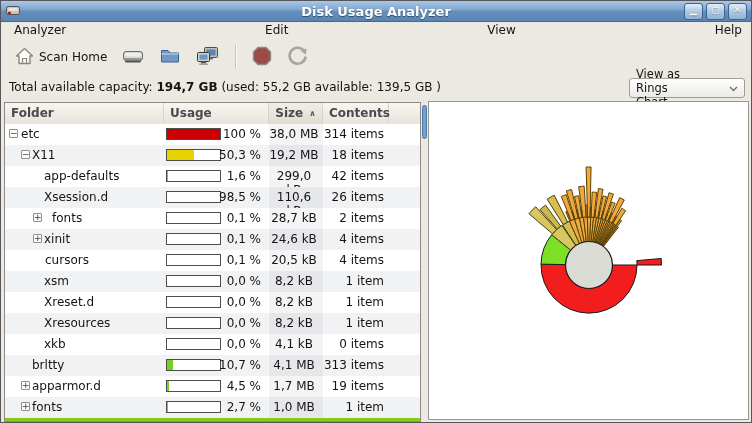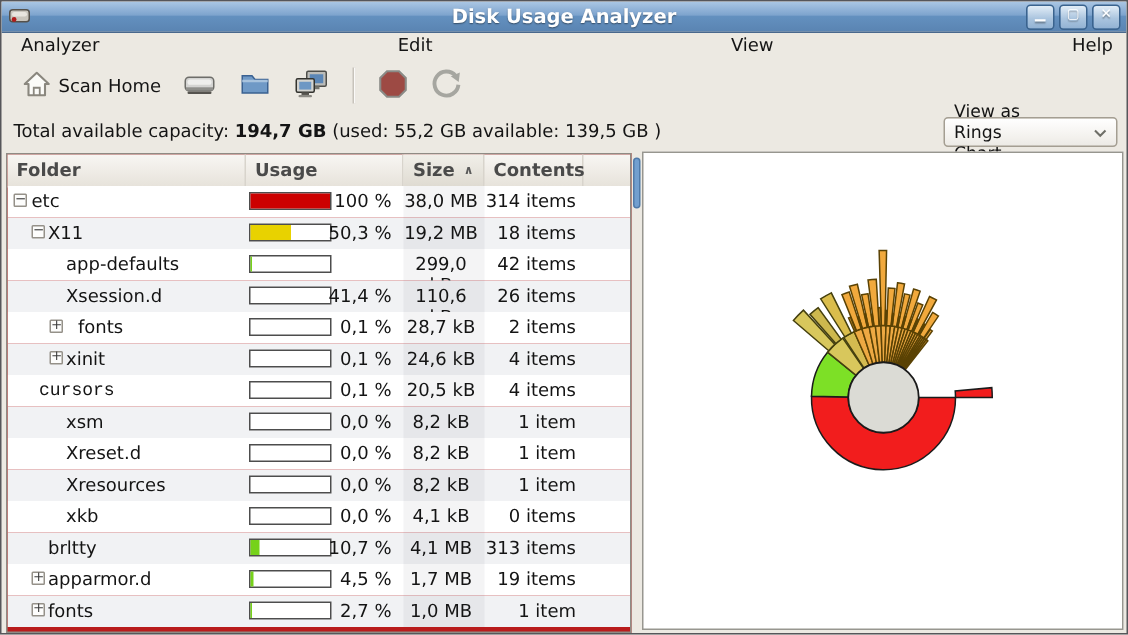--- a/index.html
+++ b/index.html
@@ -26,21 +26,21 @@
   
   .inforow{position:absolute;left:0;top:72px;right:0;height:28px;}
   .capacity{position:absolute;left:8px;top:7px;white-space:pre;}
   .capacity b{font-weight:bold;}
   .dropdown{position:absolute;right:6px;top:5px;width:116px;height:20px;box-sizing:border-box;
     border:1px solid #a49e92;border-radius:3px;background:linear-gradient(#ffffff,#f3f1ed 70%,#eceae5);
     display:flex;align-items:center;padding:0 6px;gap:46px;}
   .dropdown .dd-label{flex:1;font-size:11.5px;}
   
   .tree{position:absolute;left:3px;top:101px;width:417px;height:320px;box-sizing:border-box;
-    background:#b91c1c;border:1px solid #8f8b84;}
+    background:#84cc16;border:1px solid #8f8b84;}
   .thead{position:absolute;left:0;top:0;right:0;height:21px;
     background:linear-gradient(#f8f6f3,#e7e3db);border-bottom:1px solid #c9c5bd;}
   .hcell{position:absolute;top:0;bottom:0;box-sizing:border-box;border-right:1px solid #d8d4cc;
     font-weight:bold;color:#4a4a4a;padding:3px 0 0 6px;}
   .hcell.sorted{background:linear-gradient(#f1efe9,#dfdbd2);}
   .hsort{font-size:8px;color:#5a5a5a;margin-left:6px;vertical-align:1px;}
   .rows{position:absolute;left:0;top:21px;right:0;bottom:0;overflow:hidden;}
   .row{position:relative;height:21px;background:#fff;}
   .row.alt{background:#f1f2f4;}
   .size-col-bg{position:absolute;left:264px;width:54px;top:0;bottom:0;background:rgba(60,60,80,.055);}
@@ -188,30 +188,31 @@
           <div class="pct">50,3 %</div>
           <div class="fsize">19,2 MB</div>
           <div class="fitems">18 items</div>
         </div>
         <div class="row">
           <div class="size-col-bg"></div>
           <div class="fname" style="left: 39px;">app-defaults</div>
           <div class="ubar">
             <div class="ufill" style="width: 1px; background: rgb(118, 210, 26);"></div>
           </div>
+          <div class="pct">1,6 %</div>
           <div class="fsize">299,0 kB</div>
           <div class="fitems">42 items</div>
         </div>
         <div class="row alt">
           <div class="size-col-bg"></div>
           <div class="fname" style="left: 39px;">Xsession.d</div>
           <div class="ubar">
             <div class="ufill" style="width: 0px; background: rgb(118, 210, 26);"></div>
           </div>
-          <div class="pct">41,4 %</div>
+          <div class="pct">98,5 %</div>
           <div class="fsize">110,6 kB</div>
           <div class="fitems">26 items</div>
         </div>
         <div class="row">
           <div class="size-col-bg"></div>
           <div class="expander" style="left: 28px;">+</div>
           <div class="fname" style="left: 47px;">fonts</div>
           <div class="ubar">
             <div class="ufill" style="width: 0px; background: rgb(118, 210, 26);"></div>
           </div>
@@ -225,21 +226,21 @@
           <div class="fname" style="left: 39px;">xinit</div>
           <div class="ubar">
             <div class="ufill" style="width: 0px; background: rgb(118, 210, 26);"></div>
           </div>
           <div class="pct">0,1 %</div>
           <div class="fsize">24,6 kB</div>
           <div class="fitems">4 items</div>
         </div>
         <div class="row">
           <div class="size-col-bg"></div>
-          <div class="fname" style="left: 21px; font-family: Liberation Mono, monospace;">cursors</div>
+          <div class="fname" style="left: 40px;">cursors</div>
           <div class="ubar">
             <div class="ufill" style="width: 0px; background: rgb(118, 210, 26);"></div>
           </div>
           <div class="pct">0,1 %</div>
           <div class="fsize">20,5 kB</div>
           <div class="fitems">4 items</div>
         </div>
         <div class="row alt">
           <div class="size-col-bg"></div>
           <div class="fname" style="left: 39px;">xsm</div>

